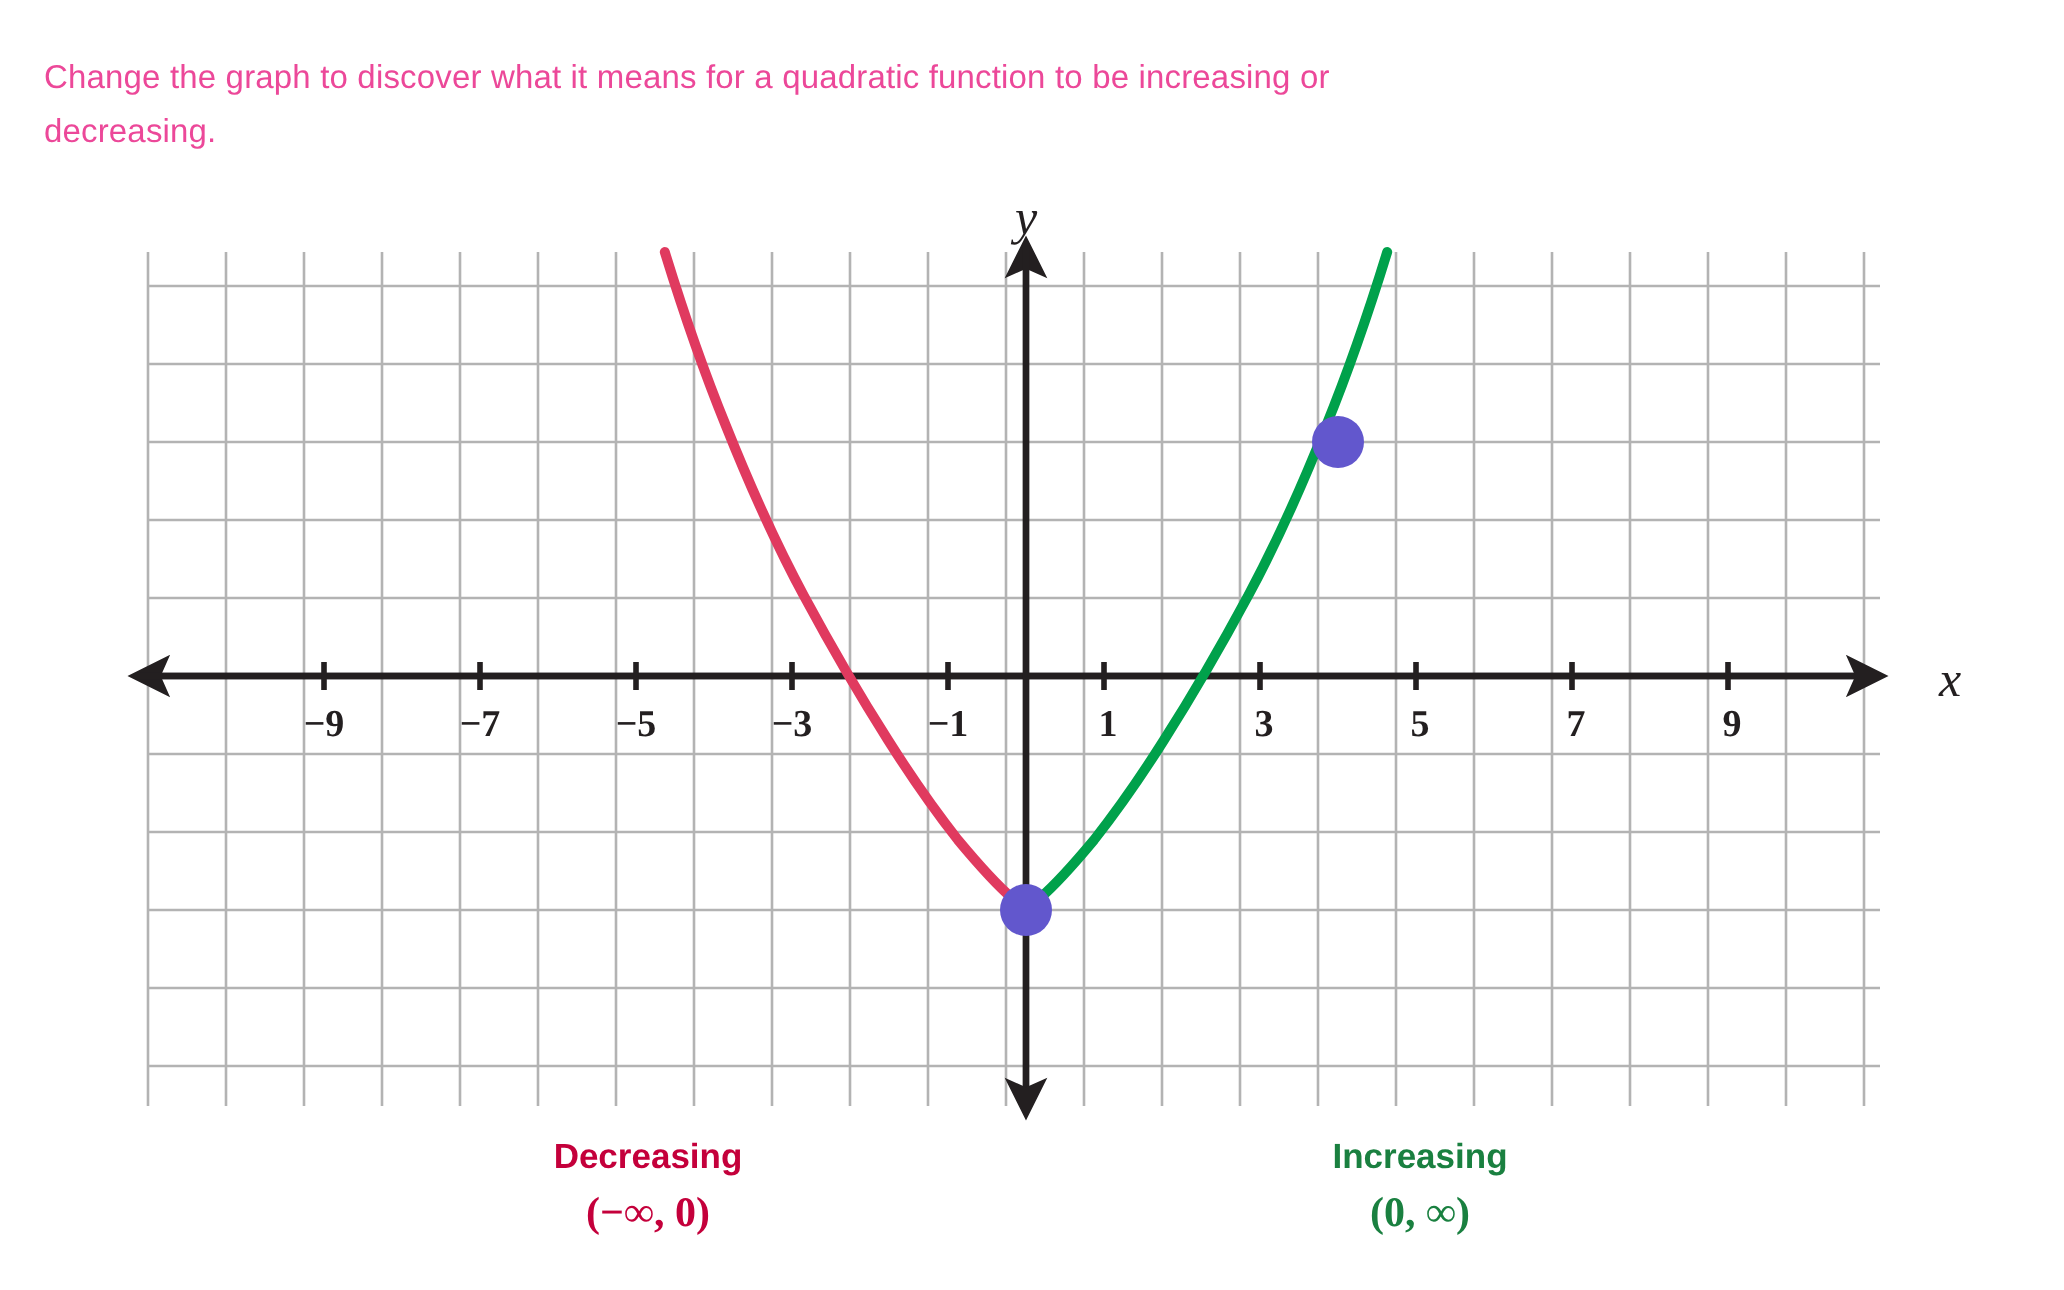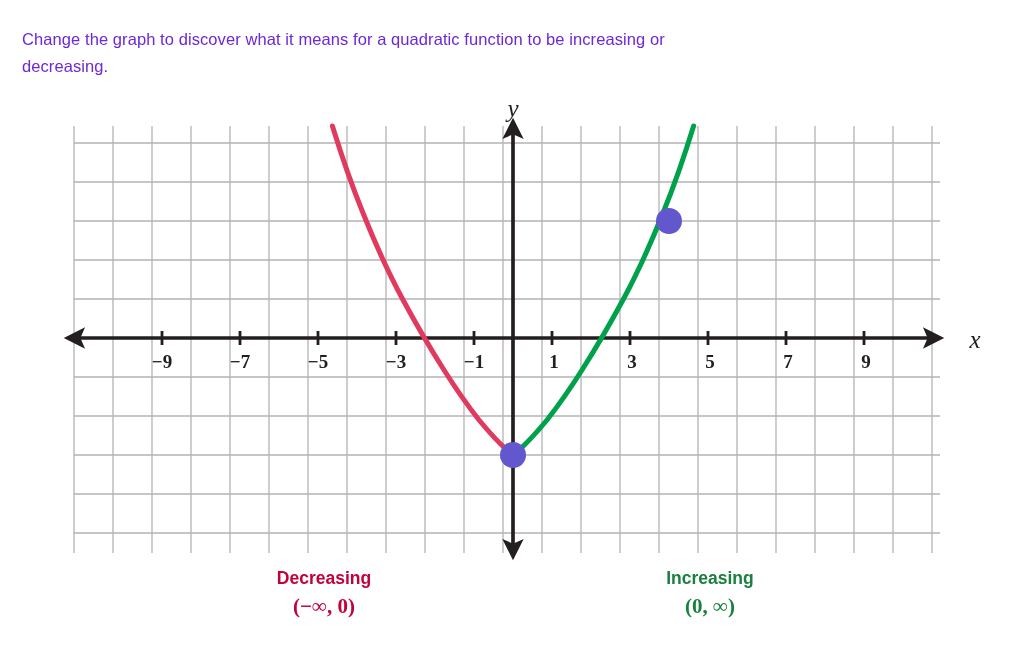--- a/index.html
+++ b/index.html
@@ -15,21 +15,21 @@
     overflow: hidden;
     position: relative;
   }
   #prompt-text {
     position: absolute;
     left: 22px;
     top: 26px;
     width: 700px;
     font-size: 16.5px;
     line-height: 1.62;
-    color: #6d28d9;
+    color: #ec4899;
     letter-spacing: 0.005em;
   }
   #graph-figure {
     position: absolute;
     left: 0;
     top: 0;
     width: 1032px;
     height: 645px;
   }
   #graph-svg {

